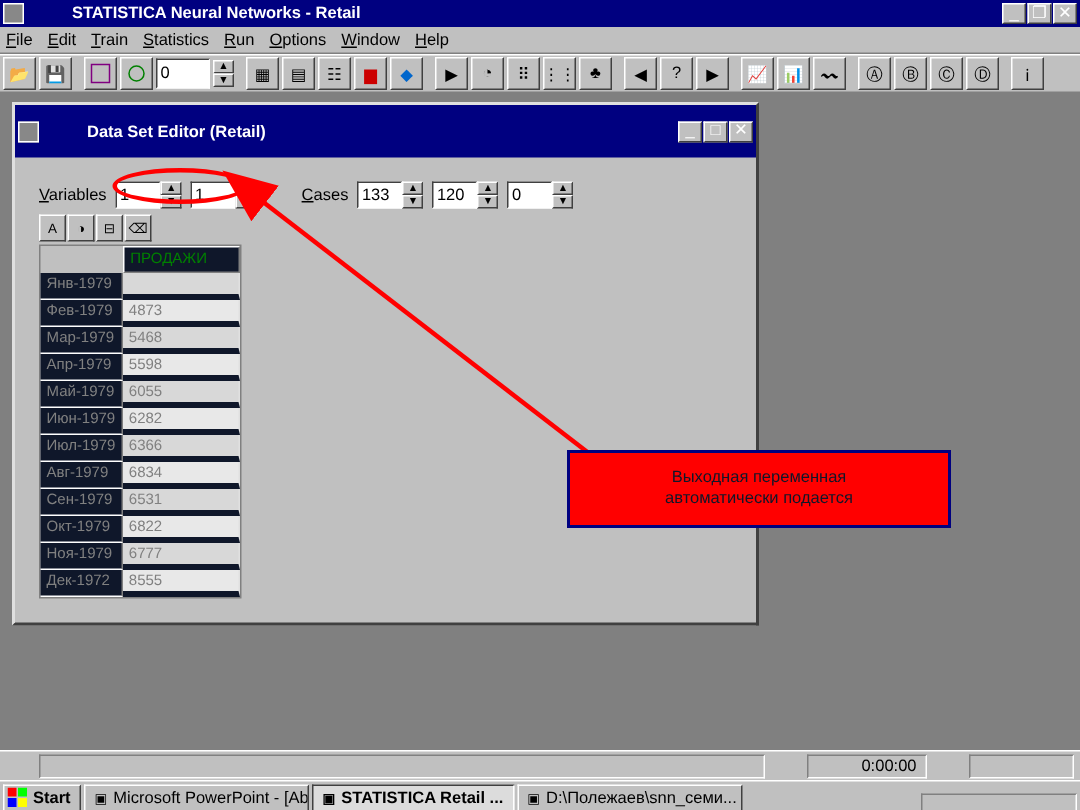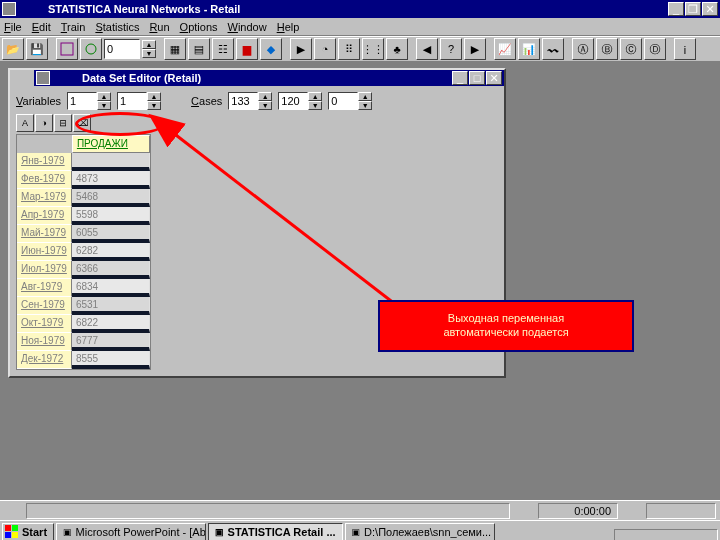--- a/index.html
+++ b/index.html
@@ -23,51 +23,51 @@
   .tbtn { width:22px; height:22px; background:#c0c0c0; border:1px solid; border-color:#fff #404040 #404040 #fff; display:flex;align-items:center;justify-content:center; cursor:pointer;}
   .tbtn svg, .tbtn span { pointer-events:none; }
   .tsep { width:4px; }
   .tfield{ height:20px; width:36px; background:#fff; border:1px solid; border-color:#404040 #fff #fff #404040; padding:0 2px; display:flex;align-items:center;}
   
   
   .workspace { position: relative; background:#808080; width:100%; height:438px; }
 
   
   .child { position:absolute; left:8px; top:6px; width:498px; background:#c0c0c0; border:2px solid; border-color:#dfdfdf #404040 #404040 #dfdfdf; }
-  .child .titlebar { height:16px;margin-left:24px; }
+  .child .titlebar { height:35px; }
   .child .titlebar .title{ font-weight:bold; font-size:11px;}
-  .child-body{ padding:6px; }
+  .child-body{ padding:16px; }
 
   .var-row{ display:flex; align-items:center; gap:6px; margin-bottom:4px;}
   .var-row label u{text-decoration:underline;}
   .spin { display:flex; align-items:center;}
   .spin input{ width:30px; height:18px; border:1px solid; border-color:#404040 #fff #fff #404040; padding:0 2px; text-align:left; background:#fff;}
   .spin .spinbtns{ display:flex; flex-direction:column;}
   .spin .spinbtns .sb{ width:14px; height:9px; background:#c0c0c0; border:1px solid; border-color:#fff #404040 #404040 #fff; font-size:7px; line-height:7px; text-align:center; cursor:pointer;}
 
   .mini-toolbar{ display:flex; gap:1px; margin-bottom:2px;}
   .ibtn{ width:18px;height:18px;background:#c0c0c0;border:1px solid;border-color:#fff #404040 #404040 #fff;display:flex;align-items:center;justify-content:center;font-size:9px;cursor:pointer;}
 
   .grid-wrap{ display:flex; border:1px solid #808080;}
   .rowheads{ background:#c0c0c0; }
-  .rowheads .rh, .colhead{ padding:2px 4px; height:18px; border-bottom:1px solid #fff; border-right:1px solid #808080; color:#808080; background:#fef9c3; font-size:10px;text-decoration:underline;}
+  .rowheads .rh, .colhead{ padding:2px 4px; height:18px; border-bottom:1px solid #fff; border-right:1px solid #808080; color:#808080; background:#0f172a; font-size:10px;}
   .colhead{ color:#008000; text-align:left; width:78px; border:1px solid; border-color:#fff #808080 #808080 #fff; position:relative; }
   .cells{}
   .cell{ width:78px;height:18px;padding:2px 4px;text-align:left;border-bottom:4px solid #0f172a;border-right:1px solid #e0e0e0; font-size:10px; color:#808080; }
   .cell:nth-child(odd){ background:#ffffff;}
   .cell:nth-child(even){ background:#e8e8e8;}
   .cell.shade{ background:#d8d8d8;}
   
   
   .ellipse{ position:absolute; border:3px solid #ff0000; border-radius:50%; pointer-events:none; }
   
   .arrow-svg{ position:absolute; pointer-events:none; }
 
   
-  .callout{ position:absolute; background:#ff0000; color:#fef9c3; border:2px solid #000080; padding:10px 12px; text-align:center; font-family: "Times New Roman", serif; font-size:18px; line-height:1.25;}
+  .callout{ position:absolute; background:#ff0000; color:#0f172a; border:2px solid #000080; padding:10px 12px; text-align:center; font-family: "Times New Roman", serif; font-size:18px; line-height:1.25;}
 
   
   .statusbar{ height:20px; background:#c0c0c0; border-top:1px solid #fff; display:flex; align-items:center; padding:0 4px; gap:6px;}
   .status-well{ border:1px solid; border-color:#808080 #fff #fff #808080; height:16px; padding:0 6px; display:flex;align-items:center; min-width:60px;margin-left:22px;}
   .status-well.flex{ flex:1;}
   
   
   .taskbar{ height:22px; background:#c0c0c0; border-top:1px solid #fff; display:flex; align-items:center; padding:1px 2px; gap:2px;}
   .startbtn{ height:18px; padding:0 6px 0 2px; background:#c0c0c0; border:1px solid;border-color:#fff #404040 #404040 #fff; display:flex;align-items:center;gap:3px;font-weight:bold;cursor:pointer;}
   .startbtn .flag{width:14px;height:14px;}

